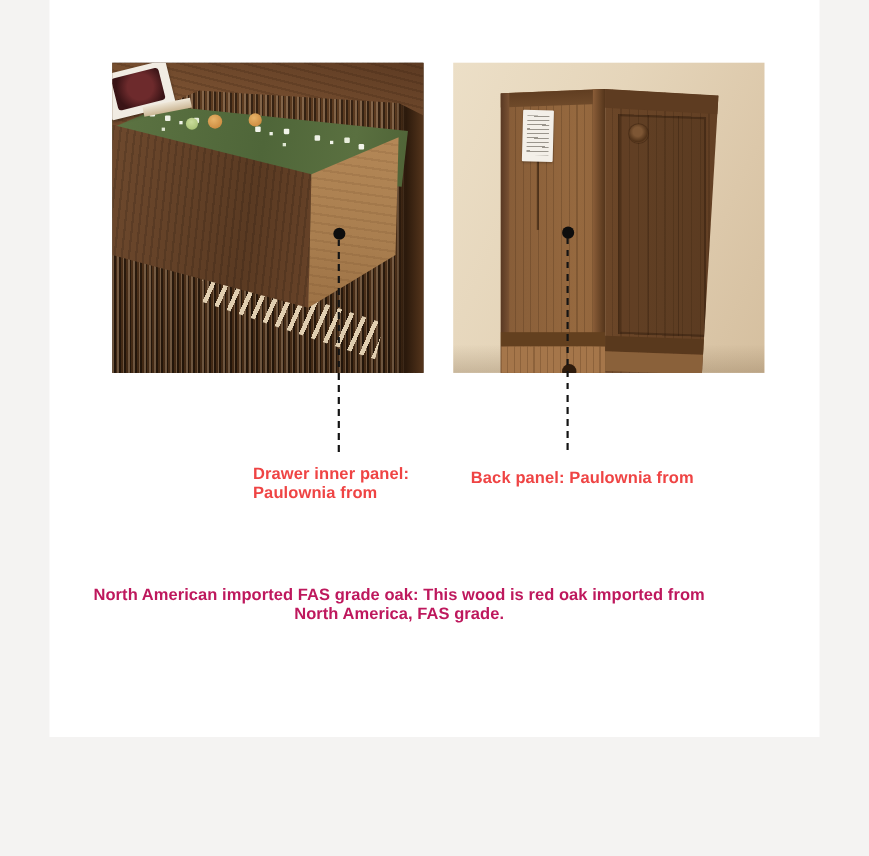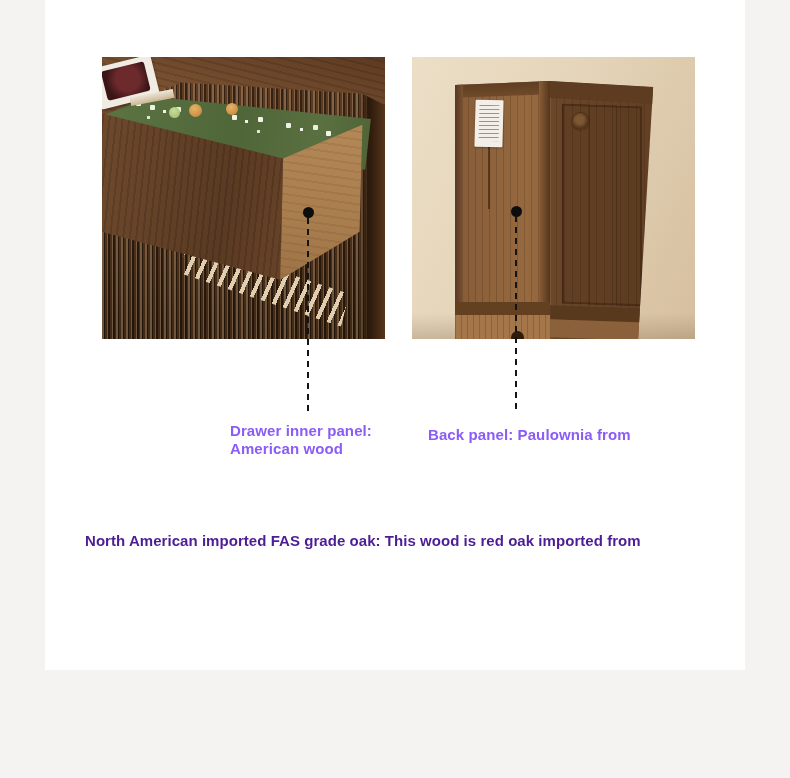--- a/index.html
+++ b/index.html
@@ -123,22 +123,22 @@
   .rp-side-bottomrail { left:138px; top:250px; width:100px; height:14px; background:#59391d; transform:skewY(2deg); }
   .rp-side-lower { left:138px; top:264px; width:96px; height:18px; background:#8a613a; transform:skewY(2deg); }
   .rp-medallion { left:160px; top:56px; width:17px; height:17px; border-radius:50%;
     background:radial-gradient(circle at 45% 40%, #7d5634 0 30%, #4f3118 65%, #6b4628 80%); box-shadow:0 0 0 1px rgba(50,28,10,.4); }
   .rp-knob { left:99px; top:274px; width:13px; height:13px; border-radius:50%; background:#2e1b0c; }
 
   
   .dot { position:absolute; width:11px; height:11px; border-radius:50%; background:#0d0d0d; z-index:5; }
   .dash-line { position:absolute; width:2px; z-index:5;
     background:repeating-linear-gradient(180deg, #141414 0 6px, rgba(0,0,0,0) 6px 11px); }
-  .callout-label { position:absolute; font-size:15px; font-weight:bold; line-height:18px; color:#8b5cf6; letter-spacing:.1px; white-space:nowrap; }
-  .description { position:absolute; font-size:15px; font-weight:bold; line-height:18px; color:#4c1d95; letter-spacing:.05px; white-space:nowrap;text-align:center; }
+  .callout-label { position:absolute; font-size:15px; font-weight:bold; line-height:18px; color:#ef4444; letter-spacing:.1px; white-space:nowrap; }
+  .description { position:absolute; font-size:15px; font-weight:bold; line-height:18px; color:#be185d; letter-spacing:.05px; white-space:nowrap;text-align:center; }
 </style>
 </head>
 <body>
 
 <div class="page">
   <div class="card">
 
     <figure class="photo photo-left">
       <div class="lp-flute"></div>
       <div class="lp-fan"></div>
@@ -172,27 +172,28 @@
         <div class="rp-side-lower"></div>
         <div class="rp-medallion"></div>
       </div>
       <div class="rp-knob"></div>
     </figure>
 
     <div class="dot" style="left:258px; top:207px;"></div>
     <div class="dash-line" style="left:262px; top:218px; height:198px;"></div>
     <div class="callout-label" style="left:185px; top:422px;">
       <div>Drawer inner panel:</div>
-      <div>American wood</div>
+      <div>Paulownia from</div>
     </div>
 
     <div class="dot" style="left:466px; top:206px;"></div>
     <div class="dash-line" style="left:470px; top:216px; height:197px;"></div>
     <div class="callout-label" style="left:383px; top:426px;">
       <div>Back panel: Paulownia from</div>
     </div>
 
     <div class="description" style="left:40px; top:532px;">
       <div>North American imported FAS grade oak: This wood is red oak imported from</div>
+      <div>North America, FAS grade.</div>
     </div>
 
   </div>
 </div>
 
 </body></html>

